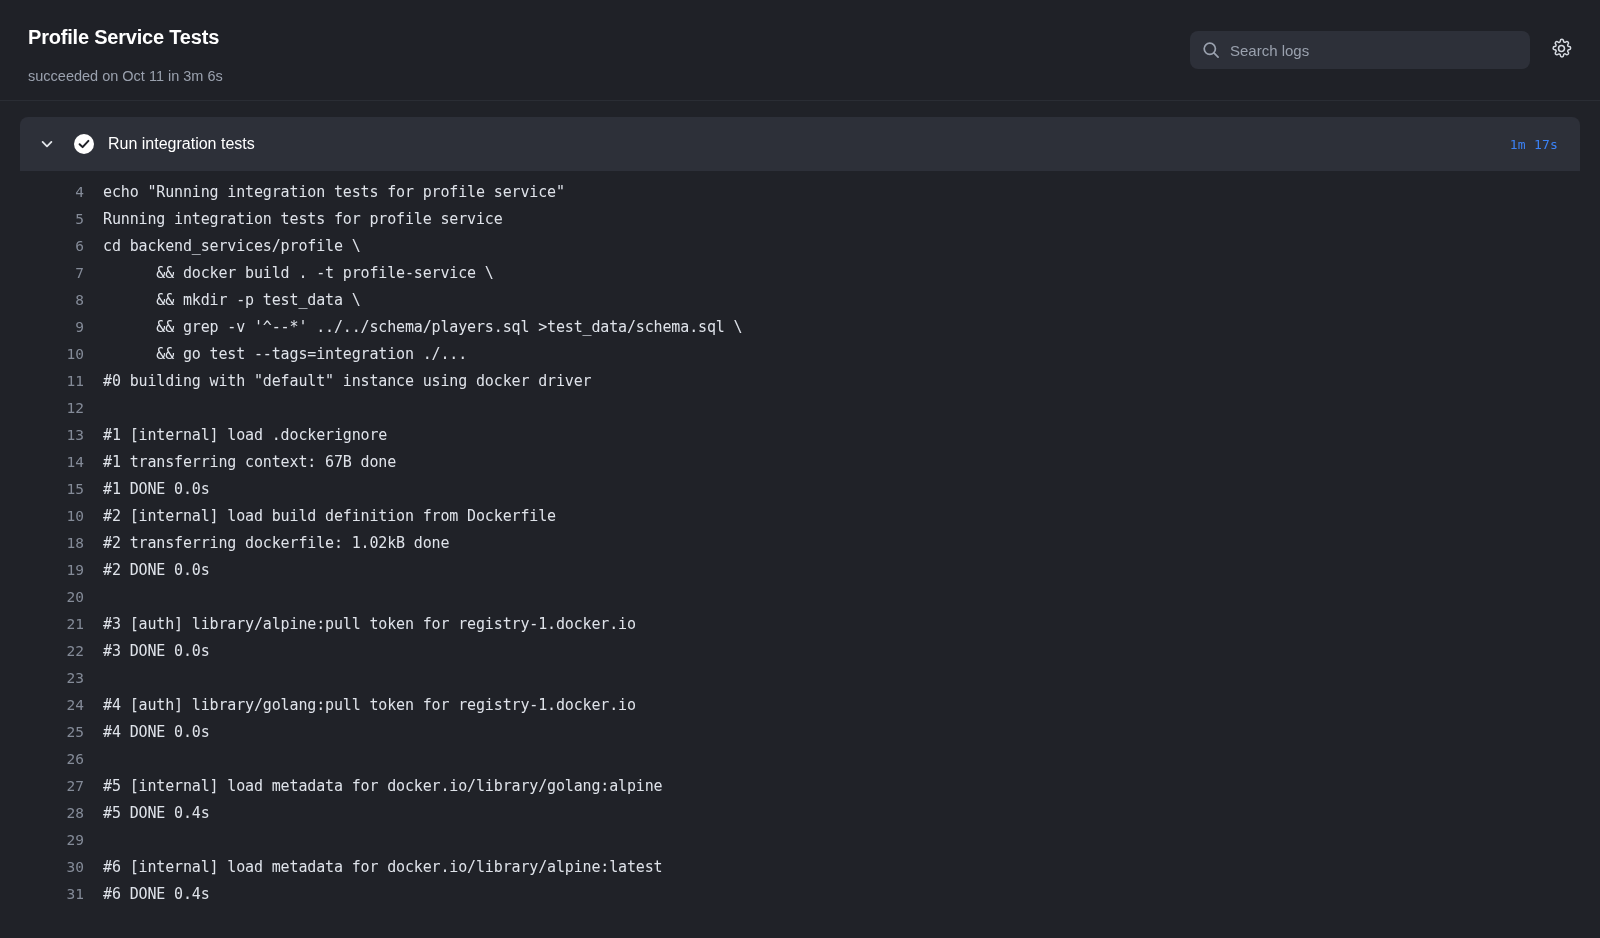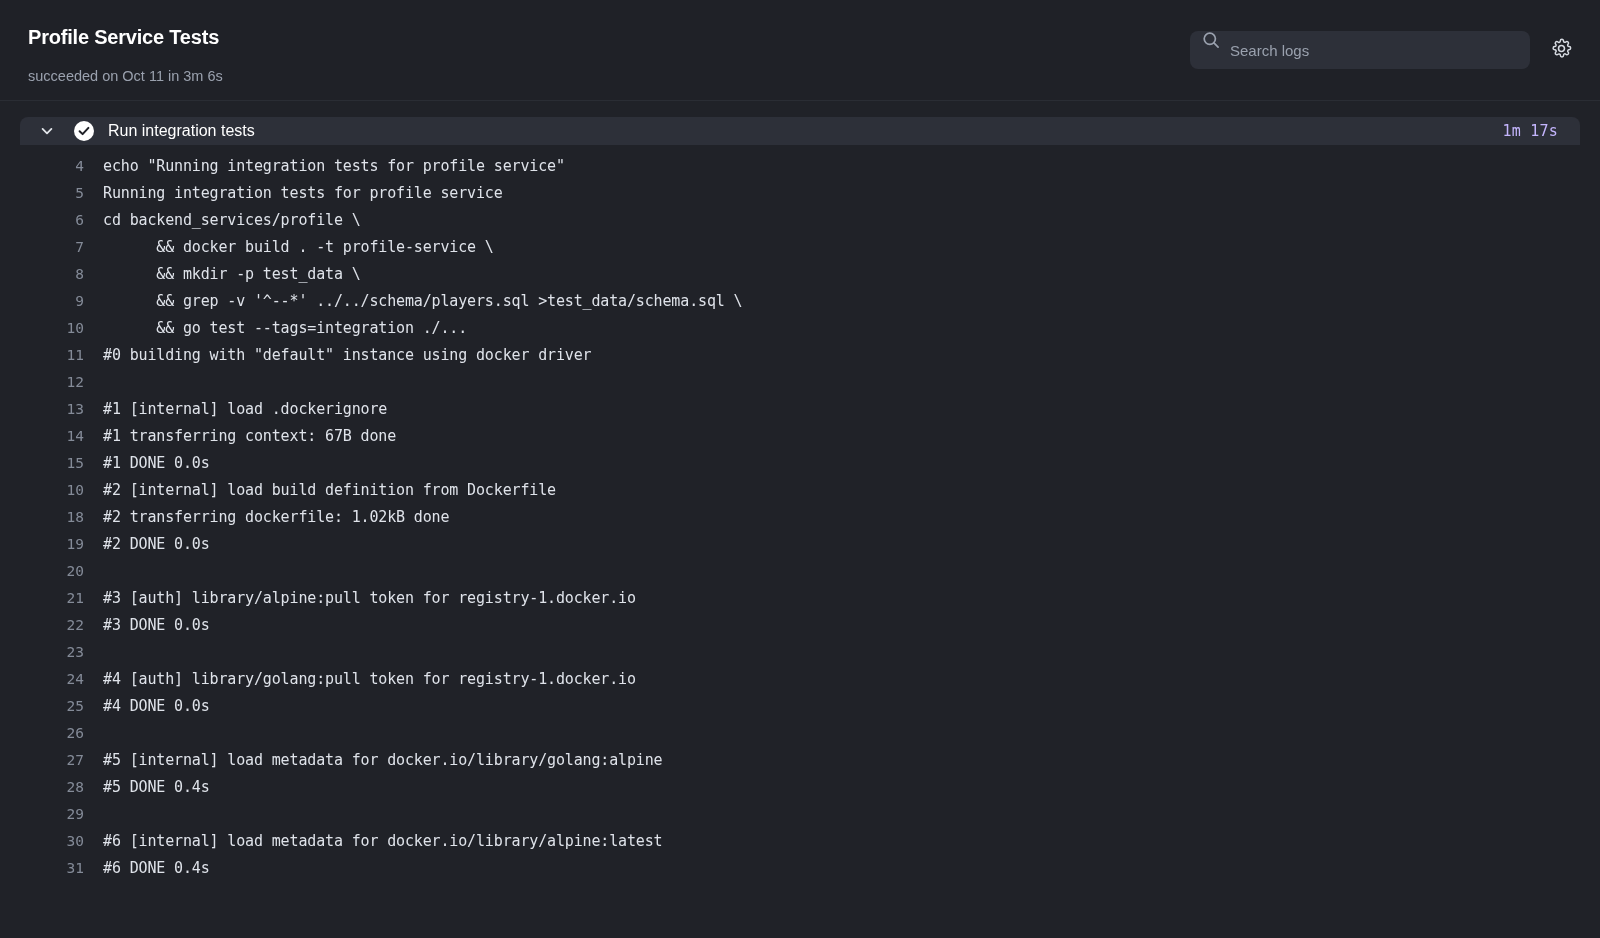--- a/index.html
+++ b/index.html
@@ -55,21 +55,21 @@
     align-items: center;
     gap: 16px;
   }
 
   .search-box {
     width: 340px;
     height: 38px;
     background: #2d3039;
     border-radius: 8px;
     display: flex;
-    align-items: flex-start;
+    align-items: center;
     padding: 0 12px;
     gap: 10px;
     border: none;
   }
 
   .search-icon { display: flex; align-items: center; justify-content: center; flex: 0 0 auto; }
 
   .search-input {
     flex: 1 1 auto;
     background: transparent;
@@ -98,21 +98,21 @@
   .log-area { position: relative; width: 1600px; height: 837px; background: #202228; }
 
   .step {
     position: absolute;
     left: 20px;
     top: 16px;
     width: 1560px;
   }
 
   .step-header {
-    height: 28px;
+    height: 54px;
     background: #2d3039;
     border-radius: 8px 8px 0 0;
     display: flex;
     align-items: center;
     padding: 0 22px 0 18px;
     cursor: pointer;
   }
 
   .chevron { width: 18px; height: 18px; display: flex; align-items: center; justify-content: center; flex: 0 0 auto; }
 
@@ -127,22 +127,22 @@
     margin-left: 14px;
     font-size: 16px;
     color: #ffffff;
     font-weight: normal;
     flex: 1 1 auto;
     white-space: nowrap;
   }
 
   .step-duration {
     font-family: "DejaVu Sans Mono", monospace;
-    font-size: 15px;
-    color: #c4b5fd;
+    font-size: 13px;
+    color: #3b82f6;
     white-space: pre;
     letter-spacing: 0.2px;
   }
 
   
   .log-body {
     background: #202228;
     padding-top: 8px;
     font-family: "DejaVu Sans Mono", monospace;
     font-size: 15px;

